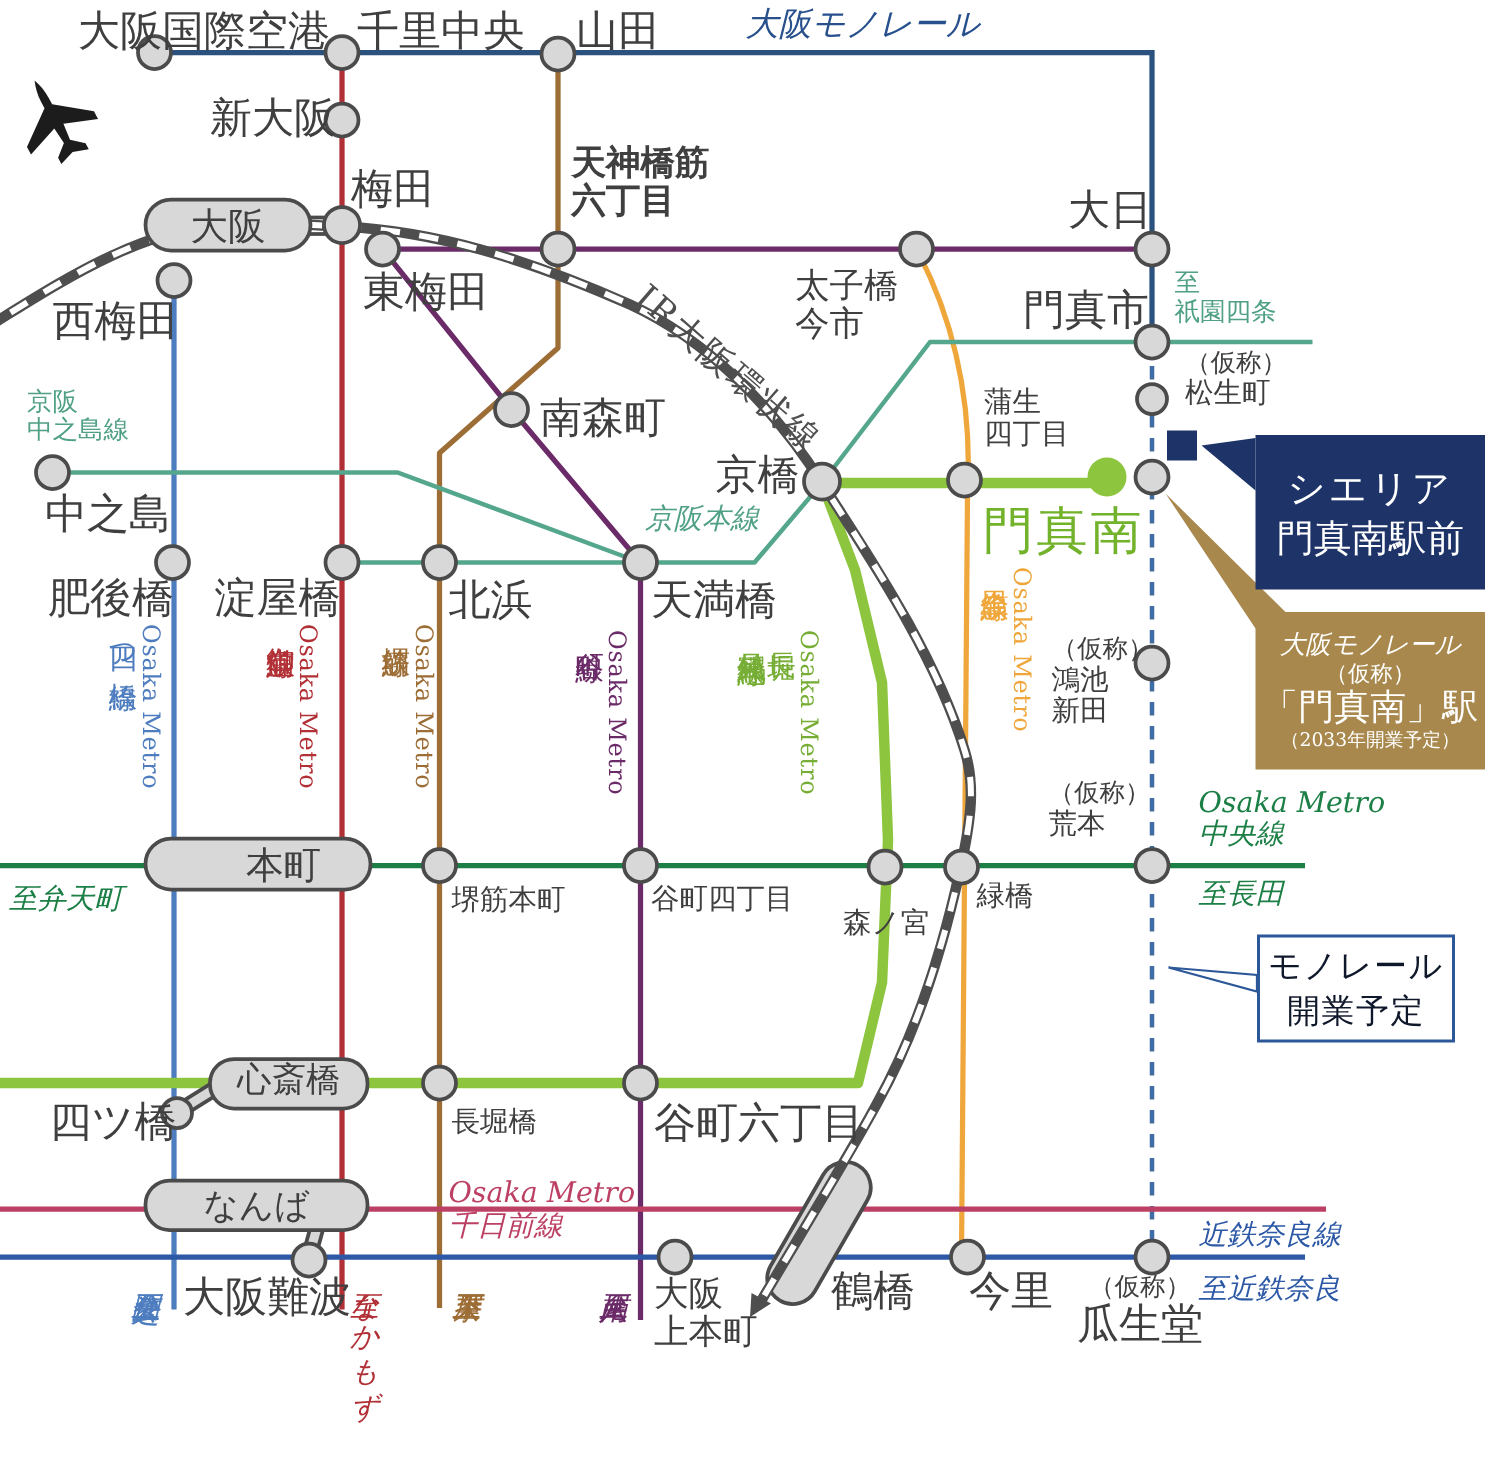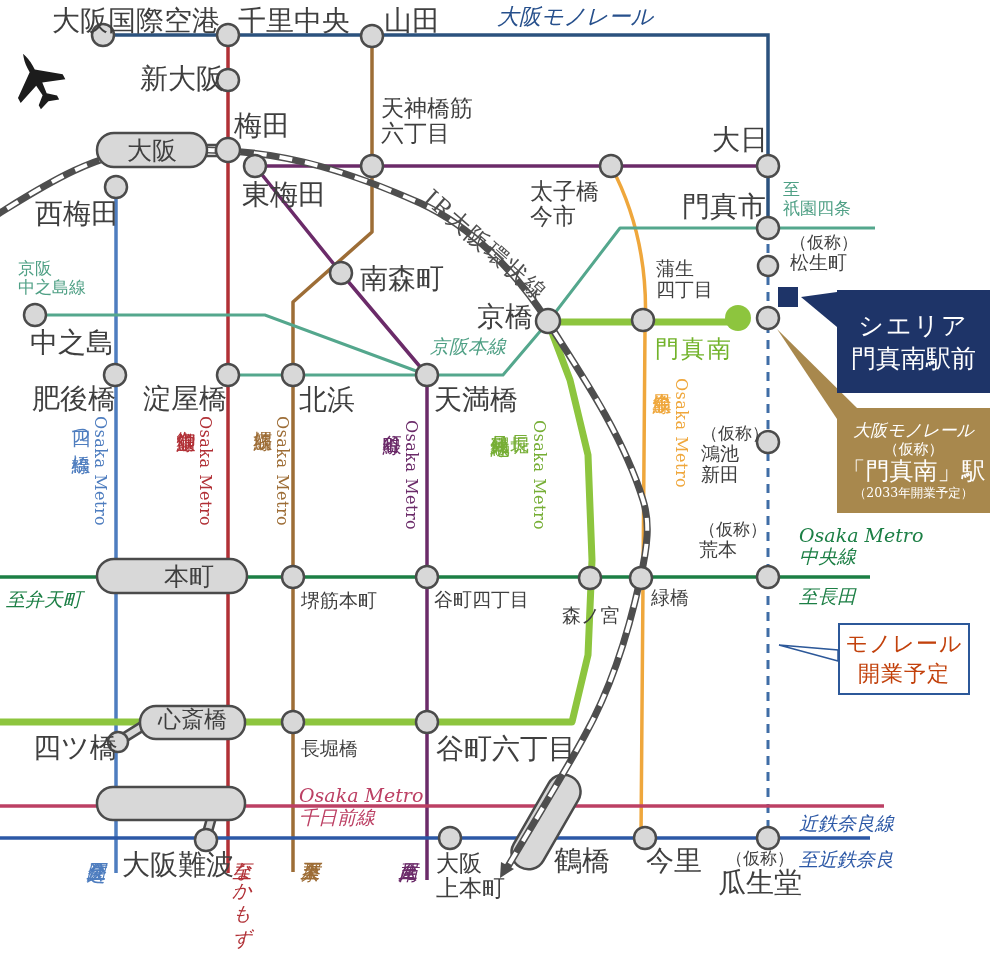--- a/index.html
+++ b/index.html
@@ -10,21 +10,21 @@
        font-family:"DejaVu Serif","Liberation Serif",serif;}
   .lbl span{display:block;}
   .s24{font-size:28px;}
   .s23{font-size:23px;}
   .s22{font-size:19px;}
   .s19{font-size:19px;font-style:italic;}
   .s17{font-size:17px;}
   .teal{color:#4fa085;}
   .green{color:#1c7f45;}
   .navy{color:#27508c;}
-  .kgreen{color:#72b32b;letter-spacing:2px;font-size:24px;}
+  .kgreen{color:#72b32b;letter-spacing:2px;font-size:34px;}
   .rose{color:#bc4064;}
   .kblue{color:#2c58a6;}
   .vert{writing-mode:vertical-rl;text-orientation:mixed;line-height:1;}
   .vert span{display:block;margin:0 1px;}
   .vja{font-size:19px;letter-spacing:1px;}
   .ven{font-size:16px;letter-spacing:0.5px;}
   .oval-label{position:absolute;display:flex;align-items:center;justify-content:center;
               color:#3f3f3f;font-family:"DejaVu Serif","Liberation Serif",serif;}
   .jrlabel{position:absolute;left:437px;top:183px;transform:rotate(41deg);
            transform-origin:0 0;font-size:23px;color:#4f4f4f;letter-spacing:2px;}
@@ -35,21 +35,21 @@
                 display:flex;flex-direction:column;justify-content:center;}
   #property-box .l1{font-size:25px;letter-spacing:2px;}
   #property-box .l2{font-size:25px;letter-spacing:0px;}
   #monost-box{left:837px;top:408px;width:153px;height:105px;background:#a8884d;
               display:flex;flex-direction:column;justify-content:center;line-height:1.15;}
   #monost-box .l1{font-size:17px;font-style:italic;}
   #monost-box .l2{font-size:15px;}
   #monost-box .l3{font-size:24px;}
   #monost-box .l4{font-size:12.5px;}
   #planned-box{left:838px;top:623px;width:128px;height:68px;background:#ffffff;
-               border:2px solid #2c5899;color:#c2410c;display:flex;flex-direction:column;
+               border:2px solid #2c5899;color:#0f172a;display:flex;flex-direction:column;
                justify-content:center;text-align:center;}
   #planned-box .l1,#planned-box .l2{font-size:22px;letter-spacing:1px;}
 </style>
 </head>
 <body>
 
 <div id="stage">
 
   <svg id="rails" width="1000" height="978" viewBox="0 0 1000 978">
 
@@ -154,21 +154,21 @@
   </svg>
 
   <div class="lbl s24" style="left:52px;top:6px;">大阪国際空港</div>
   <div class="lbl s24" style="left:238px;top:6px;">千里中央</div>
   <div class="lbl s24" style="left:384px;top:6px;">山田</div>
   <div class="lbl navy mono-top" style="left:497px;top:5px;">大阪モノレール</div>
   <div class="lbl s24" style="left:140px;top:64px;">新大阪</div>
   <div class="lbl s24" style="left:234px;top:111px;">梅田</div>
   <div class="lbl s24" style="left:35px;top:199px;">西梅田</div>
   <div class="lbl s24" style="left:242px;top:180px;">東梅田</div>
-  <div class="lbl s23" style="left:381px;top:96px;">
+  <div class="lbl s23" style="left:381px;top:96px;font-weight:bold;">
     <span>天神橋筋</span>
       <span>六丁目</span>
   </div>
   <div class="lbl s23" style="left:530px;top:179px;">
     <span>太子橋</span>
       <span>今市</span>
   </div>
   <div class="lbl s24" style="left:712px;top:125px;">大日</div>
   <div class="lbl s24" style="left:682px;top:192px;">門真市</div>
   <div class="lbl teal" style="left:783px;top:180px;">
@@ -264,20 +264,21 @@
   </div>
 
   <div class="lbl vert s19" style="left:87px;top:848px;color:#4e7dbf;">至住之江公園</div>
   <div class="lbl vert s19" style="left:233px;top:848px;color:#b13036;">至なかもず</div>
   <div class="lbl vert s19" style="left:301px;top:848px;color:#9d6d36;">至天下茶屋</div>
   <div class="lbl vert s19" style="left:399px;top:848px;color:#6b2b69;">至八尾南</div>
 
   <div class="oval-label" style="left:97px;top:133px;width:110px;height:34px;font-size:25px;">大阪</div>
   <div class="oval-label" style="left:97px;top:559px;width:150px;height:34px;font-size:25px;padding-left:17px;">本町</div>
   <div class="oval-label" style="left:140px;top:706px;width:105px;height:26px;font-size:23px;">心斎橋</div>
+  <div class="oval-label" style="left:97px;top:787px;width:148px;height:33px;font-size:23px;">なんば</div>
 
   <div class="callout" id="property-box">
     <span class="l1">シエリア</span>
     <span class="l2">門真南駅前</span>
   </div>
   <div class="callout" id="monost-box">
     <span class="l1">大阪モノレール</span>
     <span class="l2">（仮称）</span>
     <span class="l3">「門真南」駅</span>
     <span class="l4">（2033年開業予定）</span>

